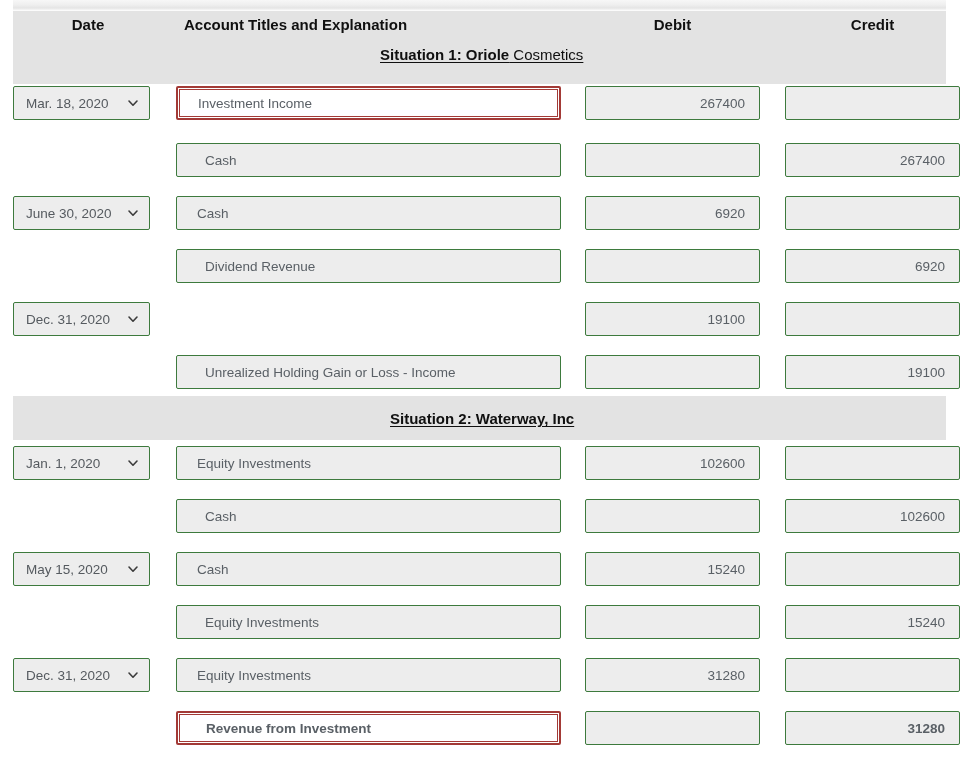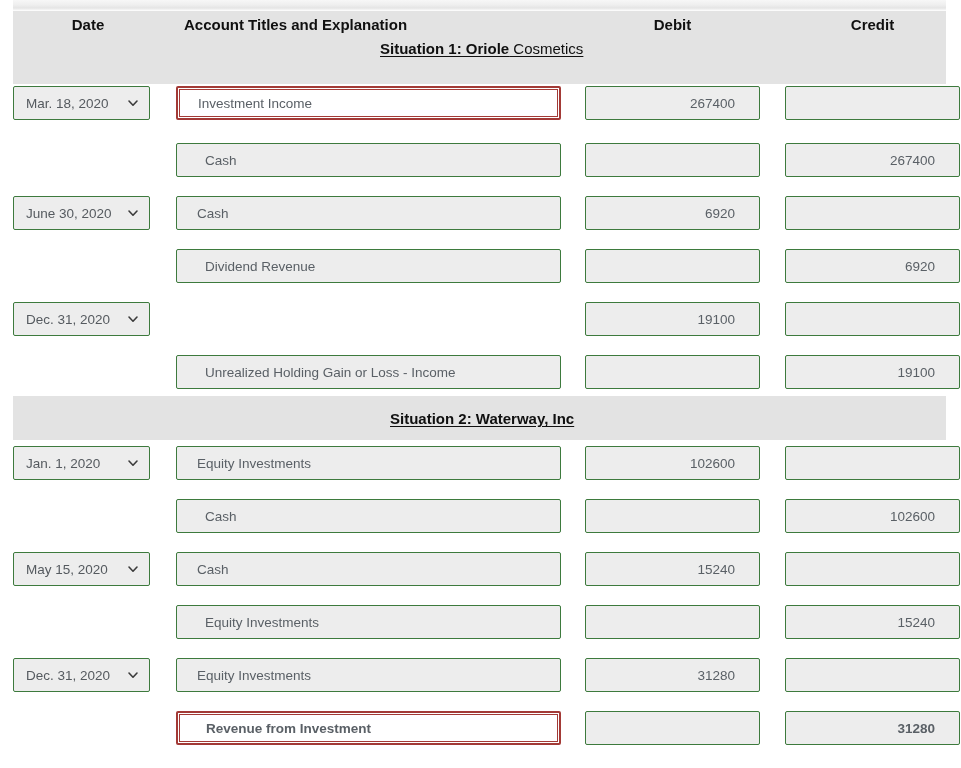--- a/index.html
+++ b/index.html
@@ -120,21 +120,21 @@
   
   .amt {
     position: absolute;
     height: 34px;
     background: #ededed;
     border: 1px solid #3d7a3d;
     border-radius: 2px;
     display: flex;
     align-items: center;
     justify-content: flex-end;
-    padding-right: 24px;
+    padding-right: 14px;
     font-size: 13.5px;
     color: #5a6066;
     white-space: nowrap;
     cursor: text;
   }
   .amt.debit  { left: 585px; width: 175px; }
   .amt.credit { left: 785px; width: 175px; }
 </style>
 </head>
 <body>
@@ -145,21 +145,21 @@
   <div class="top-strip-shadow"></div>
 
   <div class="band" id="header-band" style="top:11px;height:29px;"></div>
 
   <div id="dynamic-layer">
       <div class="col-head" style="left: 13px; width: 150px;">Date</div>
       <div class="col-head" style="left: 163px; width: 265px;">Account Titles and Explanation</div>
       <div class="col-head" style="left: 585px; width: 175px;">Debit</div>
       <div class="col-head" style="left: 785px; width: 175px;">Credit</div>
       <div class="band" style="top: 40px; height: 44px;"></div>
-      <div class="situation-title" style="left: 380px; top: 37px;"><span class="bold">Situation 1: Oriole</span><span class="reg"> Cosmetics</span></div>
+      <div class="situation-title" style="left: 380px; top: 43px;"><span class="bold">Situation 1: Oriole</span><span class="reg"> Cosmetics</span></div>
       <div class="row" style="top: 86px;">
         <div class="date-select">
           <span class="dtxt">Mar. 18, 2020</span>
           <span class="chev">
             <svg width="12" height="12" viewBox="0 0 12 12" aria-hidden="true">
               <path d="M2 4 L6 8.2 L10 4" fill="none" stroke="#3b3b3b" stroke-width="1.6" stroke-linecap="round" stroke-linejoin="round"></path>
             </svg>
           </span>
         </div>
         <div class="acct err">Investment Income</div>

